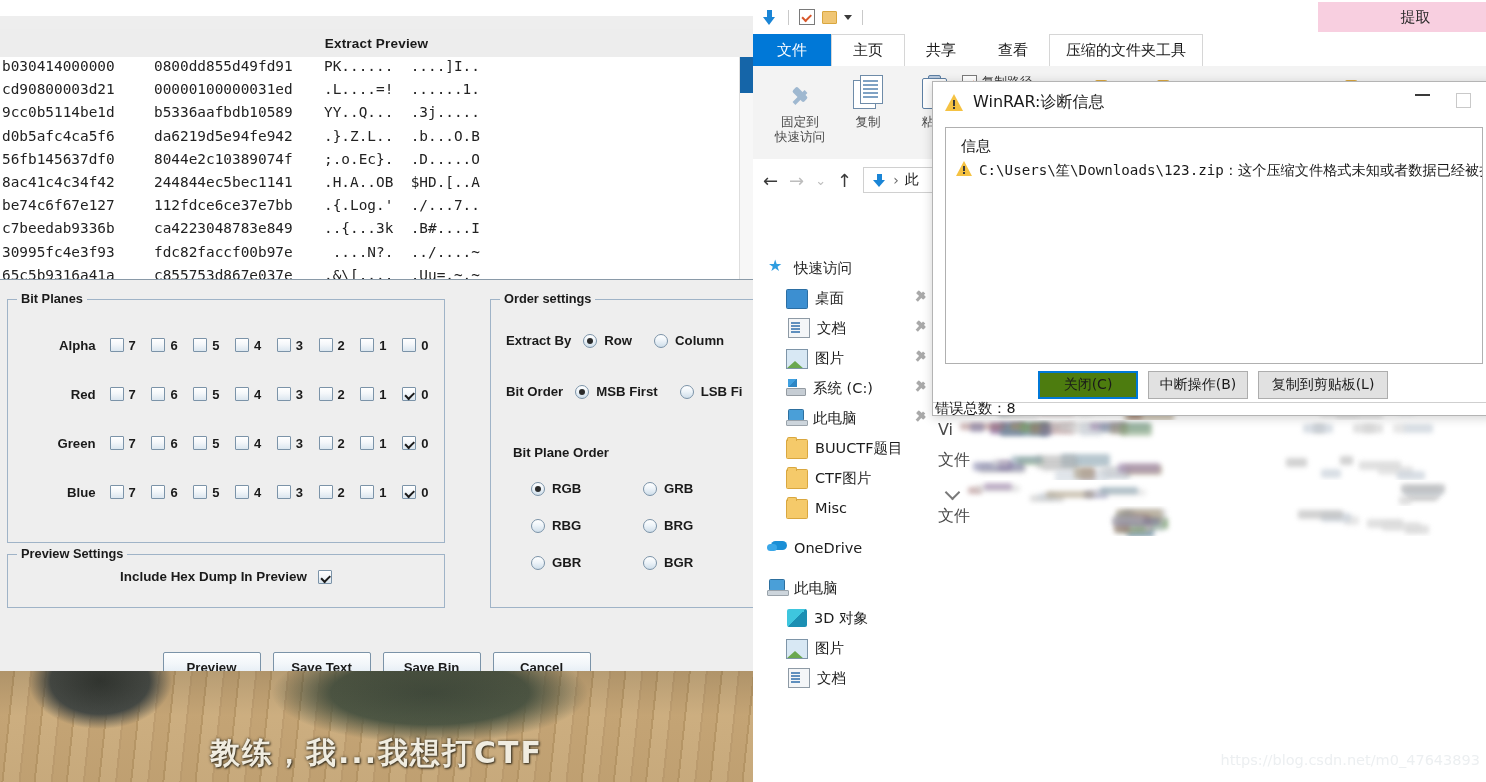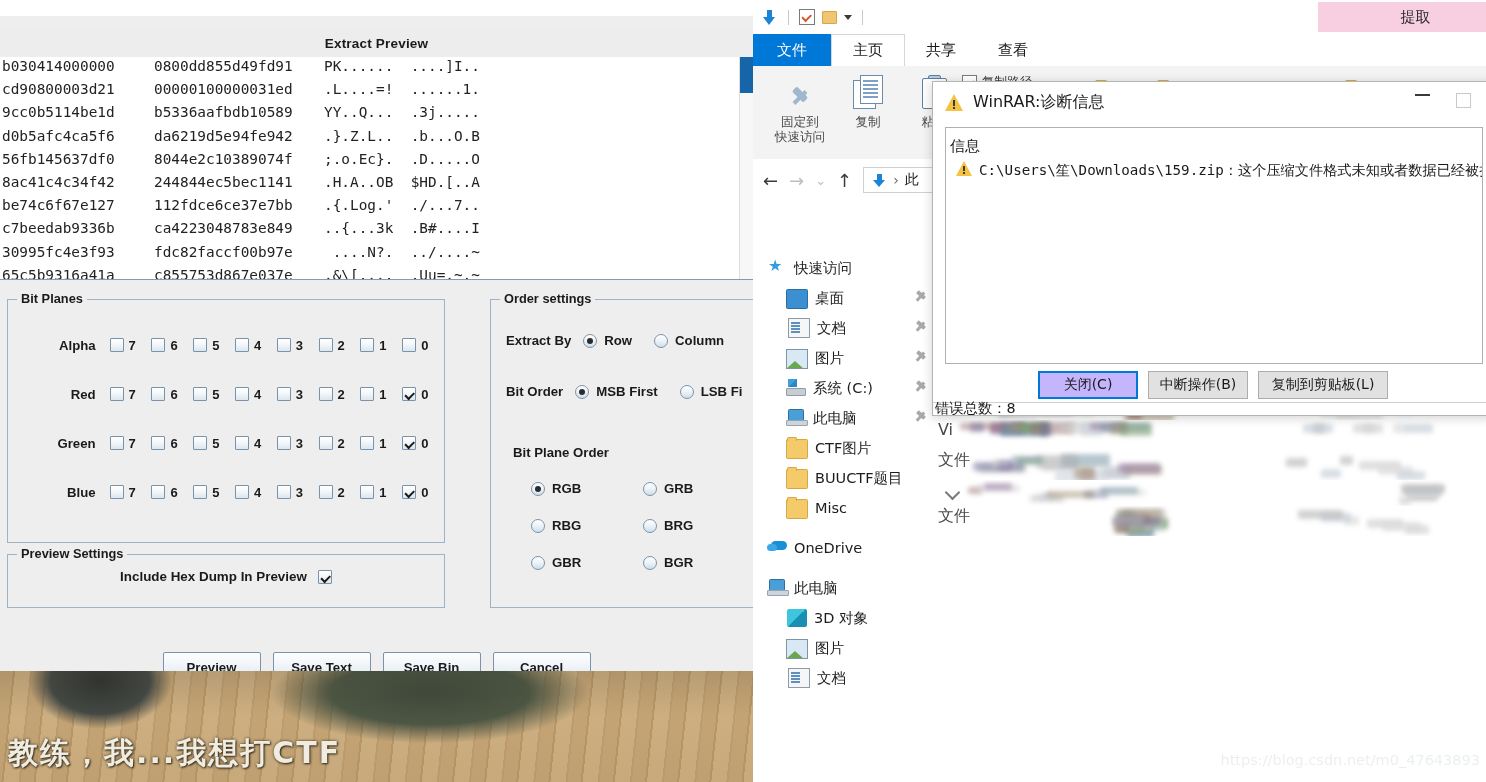--- a/index.html
+++ b/index.html
@@ -135,21 +135,21 @@
       radial-gradient(ellipse 90px 60px at 100px 10px, #2e3330 0%, #434845 55%, rgba(70,75,70,0) 80%),
       repeating-linear-gradient(96deg,
         #c9a878 0px,#c9a878 13px,#bb9a69 13px,#bb9a69 15px,
         #d2b384 15px,#d2b384 30px,#c2a173 30px,#c2a173 32px);
   }
   #meme .overlay{
     position:absolute;inset:0;
     background:linear-gradient(to bottom,rgba(60,55,40,.18),rgba(100,85,55,.05) 40%,rgba(120,100,65,.12));
   }
   #meme .memetext{
-    position:absolute;left:0;right:8px;top:62px;text-align:left;
+    position:absolute;left:0;right:8px;top:62px;text-align:center;
     font-family:"DejaVu Sans","Liberation Sans",sans-serif;
     font-size:30px;font-weight:bold;color:#f0ece0;
     text-shadow:0 0 3px rgba(40,35,20,.85),1px 1px 2px rgba(30,25,15,.8);
     letter-spacing:2px;
     padding-left:8px;
   }
 
   
   #explorer{
     position:absolute;left:753px;top:0;width:733px;height:782px;
@@ -446,37 +446,37 @@
     position:absolute;right:63px;top:12px;width:15px;height:1.6px;background:#3a3a3a;cursor:pointer;
   }
   .wr-max{
     position:absolute;right:22px;top:11px;width:13px;height:13px;
     border:1.6px solid #c9c9c9;cursor:pointer;
   }
   .wr-body{
     position:absolute;left:12px;top:45px;width:536px;height:235px;
     border:1px solid #b0b0b0;background:#ffffff;overflow:hidden;
   }
-  .wr-h{position:absolute;left:4px;top:9px;font-size:15px;color:#1a1a1a;}
+  .wr-h{position:absolute;left:15px;top:9px;font-size:15px;color:#1a1a1a;}
   .wr-msgrow{position:absolute;left:10px;top:33px;display:flex;align-items:flex-start;}
   .wr-msg{
     font-family:"DejaVu Sans Mono","Liberation Mono",monospace;
     font-size:14.2px;color:#1a1a1a;white-space:nowrap;margin-left:4px;
   }
   .wr-msg .cn{font-family:"DejaVu Sans","Liberation Sans",sans-serif;}
   .wr-btns{
     position:absolute;left:0;top:286px;width:560px;height:34px;
     display:flex;align-items:center;justify-content:center;gap:10px;
   }
   .wr-btn{
     width:100px;height:28px;box-sizing:border-box;
     border:1px solid #adadad;background:#e1e1e1;color:#1a1a1a;
     font-size:14px;display:flex;align-items:center;justify-content:center;cursor:pointer;
   }
-  .wr-btn.focus{border:2px solid #0078d7;background:#c4b5fd;}
+  .wr-btn.focus{border:2px solid #0078d7;background:#4d7c0f;}
   .wr-status{
     position:absolute;left:0;top:320px;width:560px;height:13px;
     background:#ffffff;border-top:1px solid #cfcfcf;
   }
   .wr-statustext{
     position:absolute;left:2px;top:-4px;font-size:14.3px;color:#1a1a1a;white-space:nowrap;
   }
 </style>
 </head>
 <body>
@@ -728,20 +728,21 @@
     <span class="ex-caret"></span>
     <span class="sep"></span>
   </div>
   <div class="ex-ctx">提取</div>
 
   <div class="ex-tabs" id="ex-tabs">
       <div class="ex-tab file">文件</div>
       <div class="ex-tab active">主页</div>
       <div class="ex-tab">共享</div>
       <div class="ex-tab">查看</div>
+      <div class="ex-tab ctxtab">压缩的文件夹工具</div>
     </div>
 
   <div class="ex-ribbon">
     <div class="rb-big" style="left:14px;">
       <div class="rb-ico">
         <span class="icon-pin">
             <i></i>
             <i></i>
           </span>
       </div>
@@ -875,25 +876,25 @@
       <div class="nv lvl1">
         <span class="ic ic-pc"></span>
         <span>此电脑</span>
         <span class="pin">
           <i></i>
           <i></i>
         </span>
       </div>
       <div class="nv lvl1">
         <span class="ic ic-fold"></span>
-        <span>CTF图片</span>
+        <span>BUUCTF题目</span>
       </div>
       <div class="nv lvl1">
         <span class="ic ic-fold"></span>
-        <span>BUUCTF题目</span>
+        <span>CTF图片</span>
       </div>
       <div class="nv lvl1">
         <span class="ic ic-fold"></span>
         <span>Misc</span>
       </div>
       <div class="nv lvl0" style="margin-top: 10px;">
         <span class="ic ic-onedrive"></span>
         <span>OneDrive</span>
       </div>
       <div class="nv lvl0" style="margin-top: 10px;">
@@ -982,21 +983,21 @@
   </div>
 
   <div class="wr-body">
     <div class="wr-h">信息</div>
     <div class="wr-msgrow">
       <span class="wr-warnico" style="margin-left:0;margin-right:2px;width:17px;height:15px;">
         <span class="t" style="border-left-width:8.5px;border-right-width:8.5px;border-bottom-width:15px;"></span>
         <span class="b" style="left:7.3px;top:5px;height:5px;"></span>
         <span class="d" style="left:7.3px;top:11px;"></span>
       </span>
-      <span class="wr-msg"><span>C:\Users\笙\Downloads\159.zip</span><span class="cn">：</span><span class="cn">这个压缩文件格式未知或者数据已经被损</span></span>
+      <span class="wr-msg"><span>C:\Users\笙\Downloads\123.zip</span><span class="cn">：</span><span class="cn">这个压缩文件格式未知或者数据已经被损</span></span>
     </div>
   </div>
 
   <div class="wr-btns" id="wr-btns">
       <div class="wr-btn focus">关闭(C)</div>
       <div class="wr-btn">中断操作(B)</div>
       <div class="wr-btn" style="width: 130px;">复制到剪贴板(L)</div>
     </div>
 
   <div class="wr-status">

